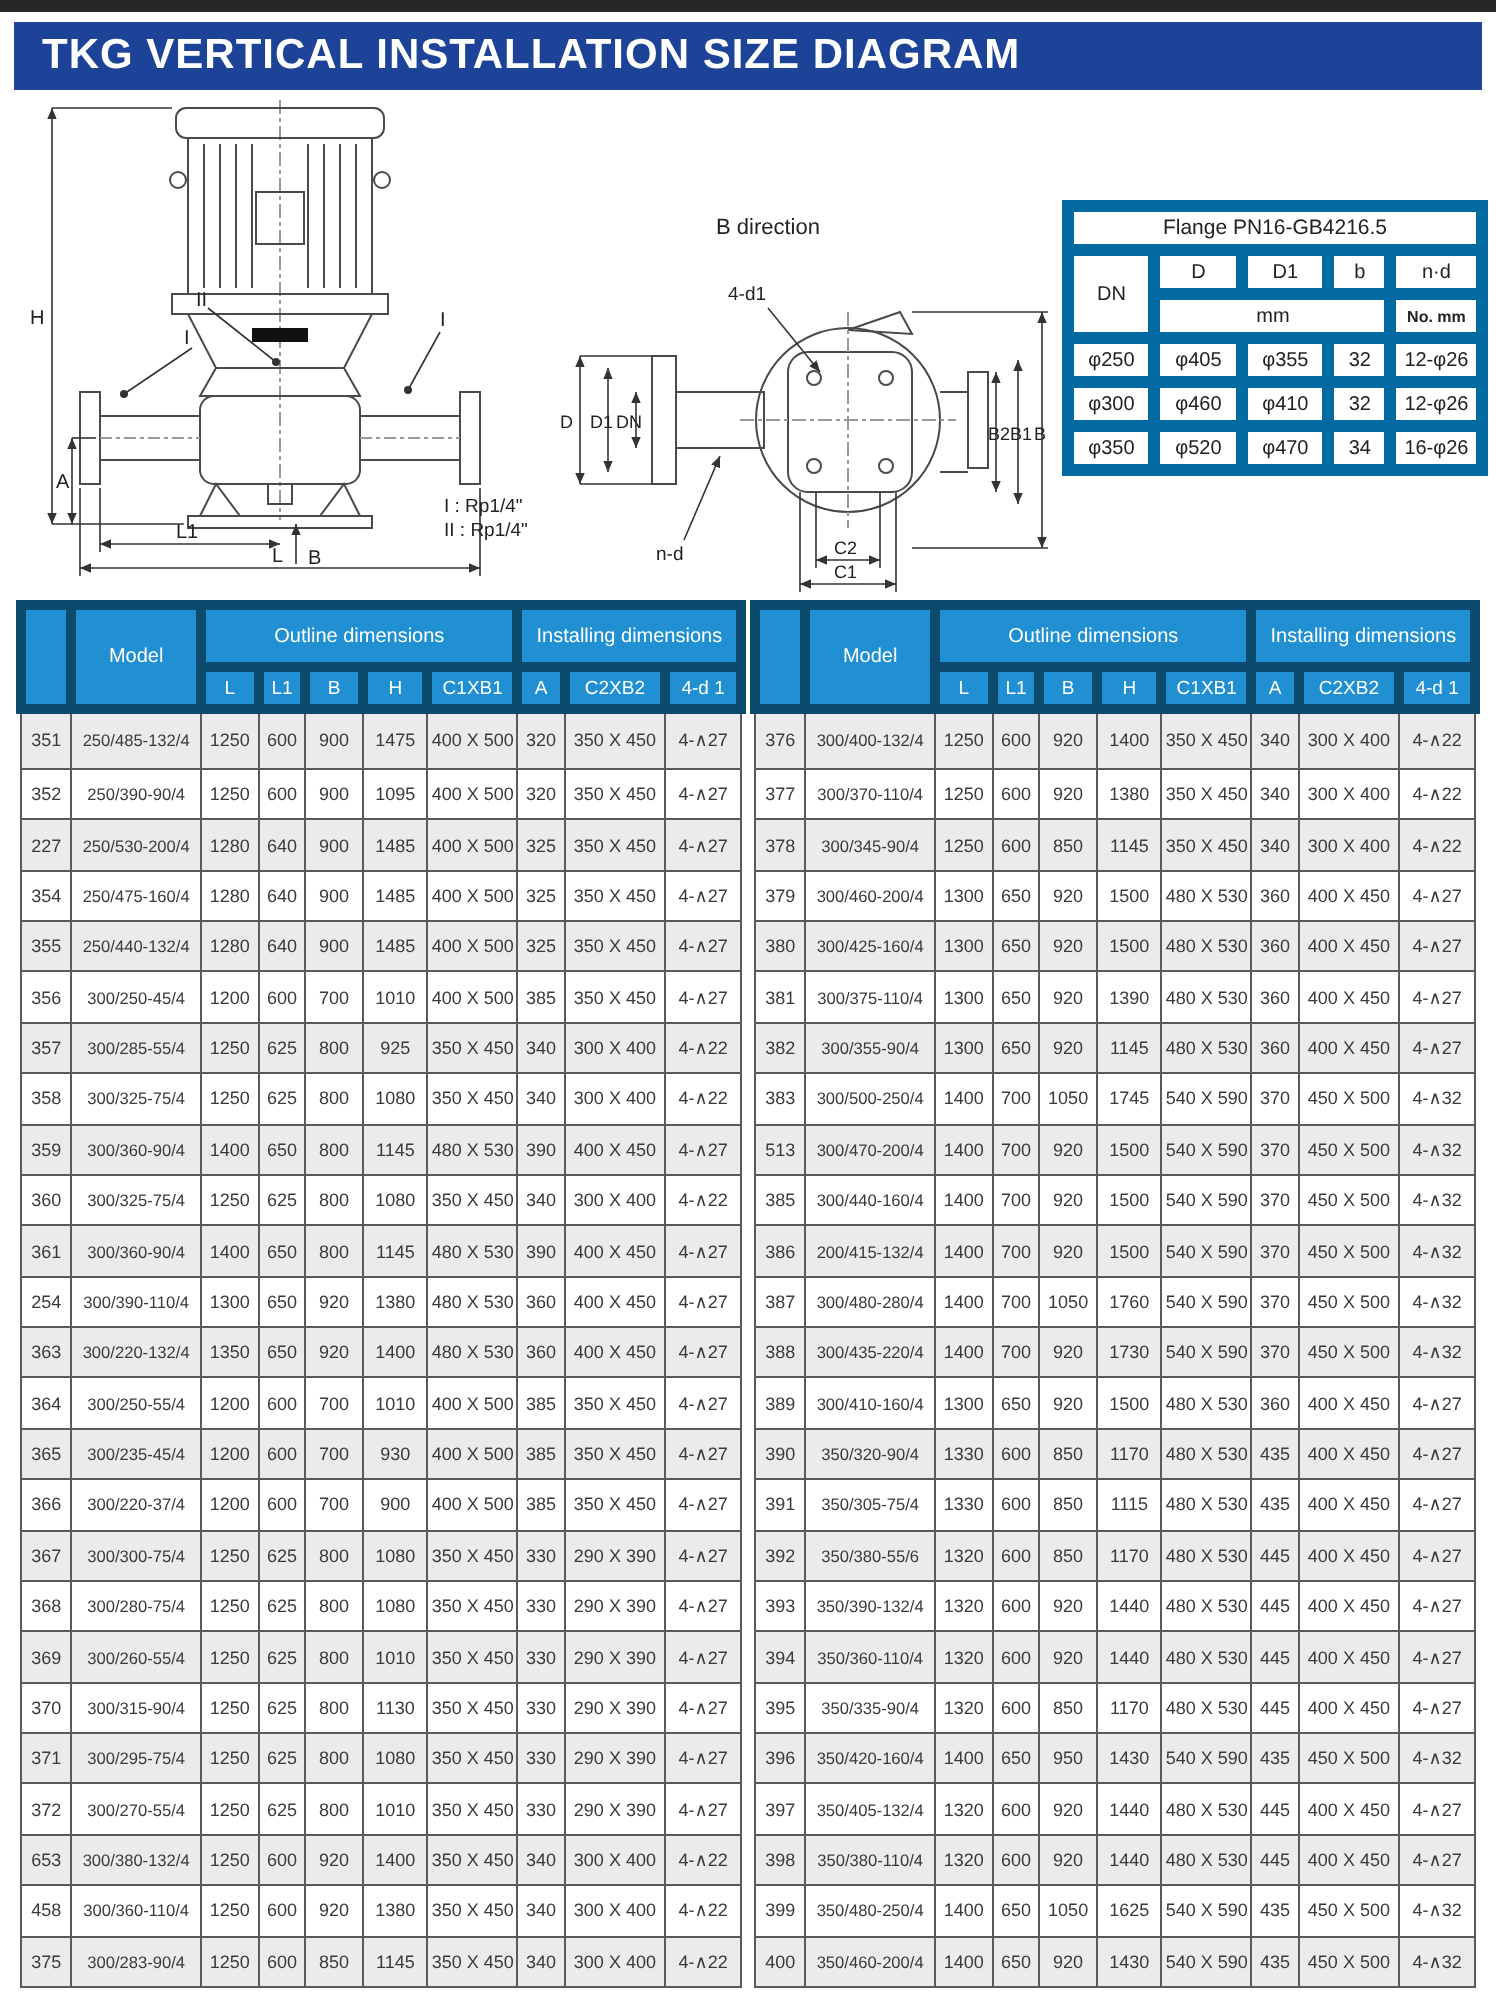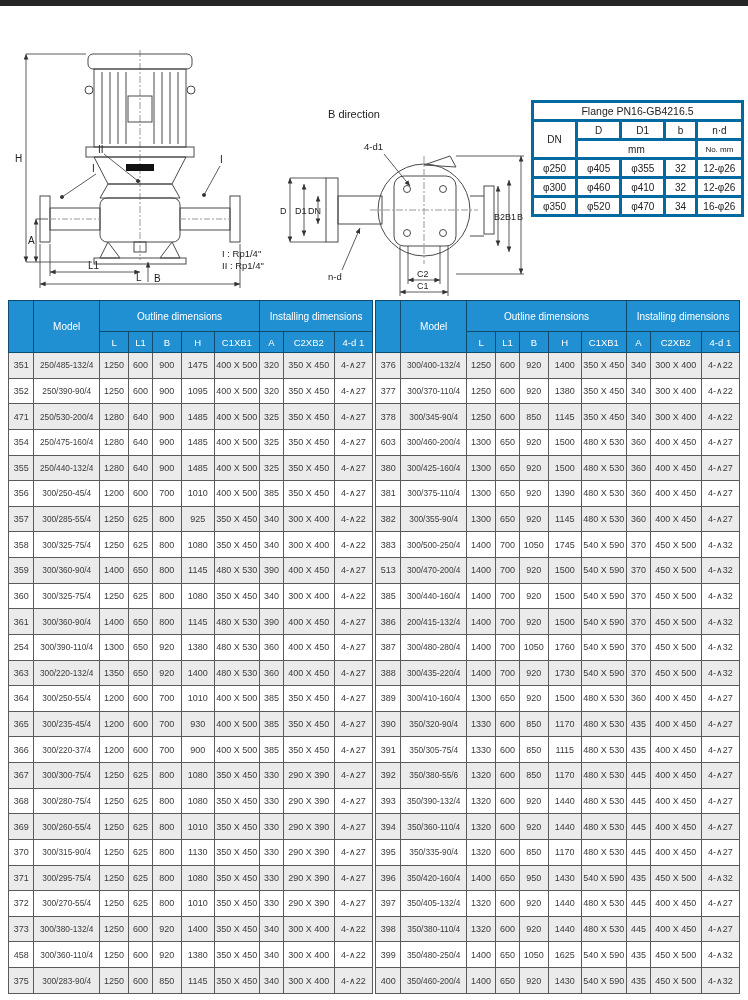--- a/index.html
+++ b/index.html
@@ -5,55 +5,58 @@
   html,body{margin:0;padding:0;background:#fff;}
   #page{position:relative;width:748px;height:1000px;background:#fff;overflow:hidden;
         font-family:"Liberation Sans",sans-serif;color:#333;}
   .top-strip{position:absolute;left:0;top:0;width:748px;height:6px;background:#262626;}
   .title-bar{position:absolute;left:7px;top:11px;width:734px;height:34px;background:#1c4397;
              display:flex;align-items:center;padding-left:14px;box-sizing:border-box;}
   .title-bar h1{margin:0;font-size:21px;font-weight:bold;color:#fff;letter-spacing:.5px;}
 
   
   .front-view{position:absolute;left:8px;top:48px;}
-  .bdir-title{position:absolute;left:328px;top:108px;width:140px;font-size:11px;color:#222;}
+  .bdir-title{position:absolute;left:314px;top:108px;width:140px;font-size:11px;color:#222;text-align:center;}
   .bdir-view{position:absolute;left:276px;top:122px;}
   .notes{position:absolute;left:222px;top:248px;font-size:9.5px;line-height:12px;color:#222;}
   svg text{font-family:"Liberation Sans",sans-serif;fill:#222;}
 
   
   .flange-wrap{position:absolute;left:531px;top:100px;width:213px;}
   table.flange{border-collapse:collapse;width:100%;table-layout:fixed;font-size:10px;color:#222;}
-  table.flange td,table.flange th{border:3px solid #0369a1;text-align:center;padding:1px 0;
+  table.flange td,table.flange th{border:6px solid #0369a1;text-align:center;padding:1px 0;
       font-weight:normal;height:14px;overflow:hidden;white-space:nowrap;}
   table.flange .ttl{font-size:10.5px;}
-  table.flange .unit-small{font-size:8px;}
+  table.flange .unit-small{font-size:8px;font-weight:bold;}
 
   
   .main-tables{position:absolute;left:8px;top:300px;width:733px;height:694px;
                display:flex;gap:2px;}
   table.dim{border-collapse:collapse;table-layout:fixed;width:365px;height:694px;
             font-size:9px;color:#3a3a3a;border:1.5px solid #333;}
   table.dim td,table.dim th{border:1px solid #5a5a5a;text-align:center;padding:0;
       overflow:hidden;white-space:nowrap;}
-  table.dim thead th{background:#2190d3;color:#fff;font-weight:normal;border:1px solid #0c4a6e;}
+  table.dim thead th{background:#2190d3;color:#fff;font-weight:normal;border:5px solid #0c4a6e;}
   table.dim thead tr.grp{height:31px;font-size:10px;}
   table.dim thead tr.sub{height:21px;font-size:9.5px;}
   table.dim tbody tr.stripe td{background:#ebebeb;}
   table.dim td.model{font-size:8.3px;}
   col.c-idx{width:7%;}col.c-model{width:18%;}col.c-l{width:8%;}col.c-l1{width:6.5%;}
   col.c-b{width:8%;}col.c-h{width:9%;}col.c-c1{width:12.5%;}col.c-a{width:6.5%;}
   col.c-c2{width:14%;}col.c-d1{width:10.5%;}
 </style>
 </head>
 <body>
 
 <div id="page">
   <div class="top-strip"></div>
 
+  <div class="title-bar">
+    <h1>TKG VERTICAL INSTALLATION SIZE DIAGRAM</h1>
+  </div>
 
   <svg class="front-view" width="268" height="248" viewBox="0 0 268 248">
     <defs>
       <marker id="ae" markerWidth="8" markerHeight="8" refX="7" refY="3" orient="auto">
         <path d="M0,0 L7,3 L0,6 Z" fill="#333"></path>
       </marker>
       <marker id="as" markerWidth="8" markerHeight="8" refX="7" refY="3" orient="auto-start-reverse">
         <path d="M0,0 L7,3 L0,6 Z" fill="#333"></path>
       </marker>
     </defs>
@@ -275,21 +278,21 @@
             <td>1250</td>
             <td>600</td>
             <td>900</td>
             <td>1095</td>
             <td>400 X 500</td>
             <td>320</td>
             <td>350 X 450</td>
             <td>4-∧27</td>
           </tr>
           <tr class="stripe">
-            <td>471</td>
+            <td>227</td>
             <td class="model">250/530-200/4</td>
             <td>1280</td>
             <td>640</td>
             <td>900</td>
             <td>1485</td>
             <td>400 X 500</td>
             <td>325</td>
             <td>350 X 450</td>
             <td>4-∧27</td>
           </tr>
@@ -515,21 +518,21 @@
             <td>1250</td>
             <td>625</td>
             <td>800</td>
             <td>1010</td>
             <td>350 X 450</td>
             <td>330</td>
             <td>290 X 390</td>
             <td>4-∧27</td>
           </tr>
           <tr class="stripe">
-            <td>373</td>
+            <td>653</td>
             <td class="model">300/380-132/4</td>
             <td>1250</td>
             <td>600</td>
             <td>920</td>
             <td>1400</td>
             <td>350 X 450</td>
             <td>340</td>
             <td>300 X 400</td>
             <td>4-∧22</td>
           </tr>
@@ -622,21 +625,21 @@
             <td>1250</td>
             <td>600</td>
             <td>850</td>
             <td>1145</td>
             <td>350 X 450</td>
             <td>340</td>
             <td>300 X 400</td>
             <td>4-∧22</td>
           </tr>
           <tr>
-            <td>603</td>
+            <td>379</td>
             <td class="model">300/460-200/4</td>
             <td>1300</td>
             <td>650</td>
             <td>920</td>
             <td>1500</td>
             <td>480 X 530</td>
             <td>360</td>
             <td>400 X 450</td>
             <td>4-∧27</td>
           </tr>

